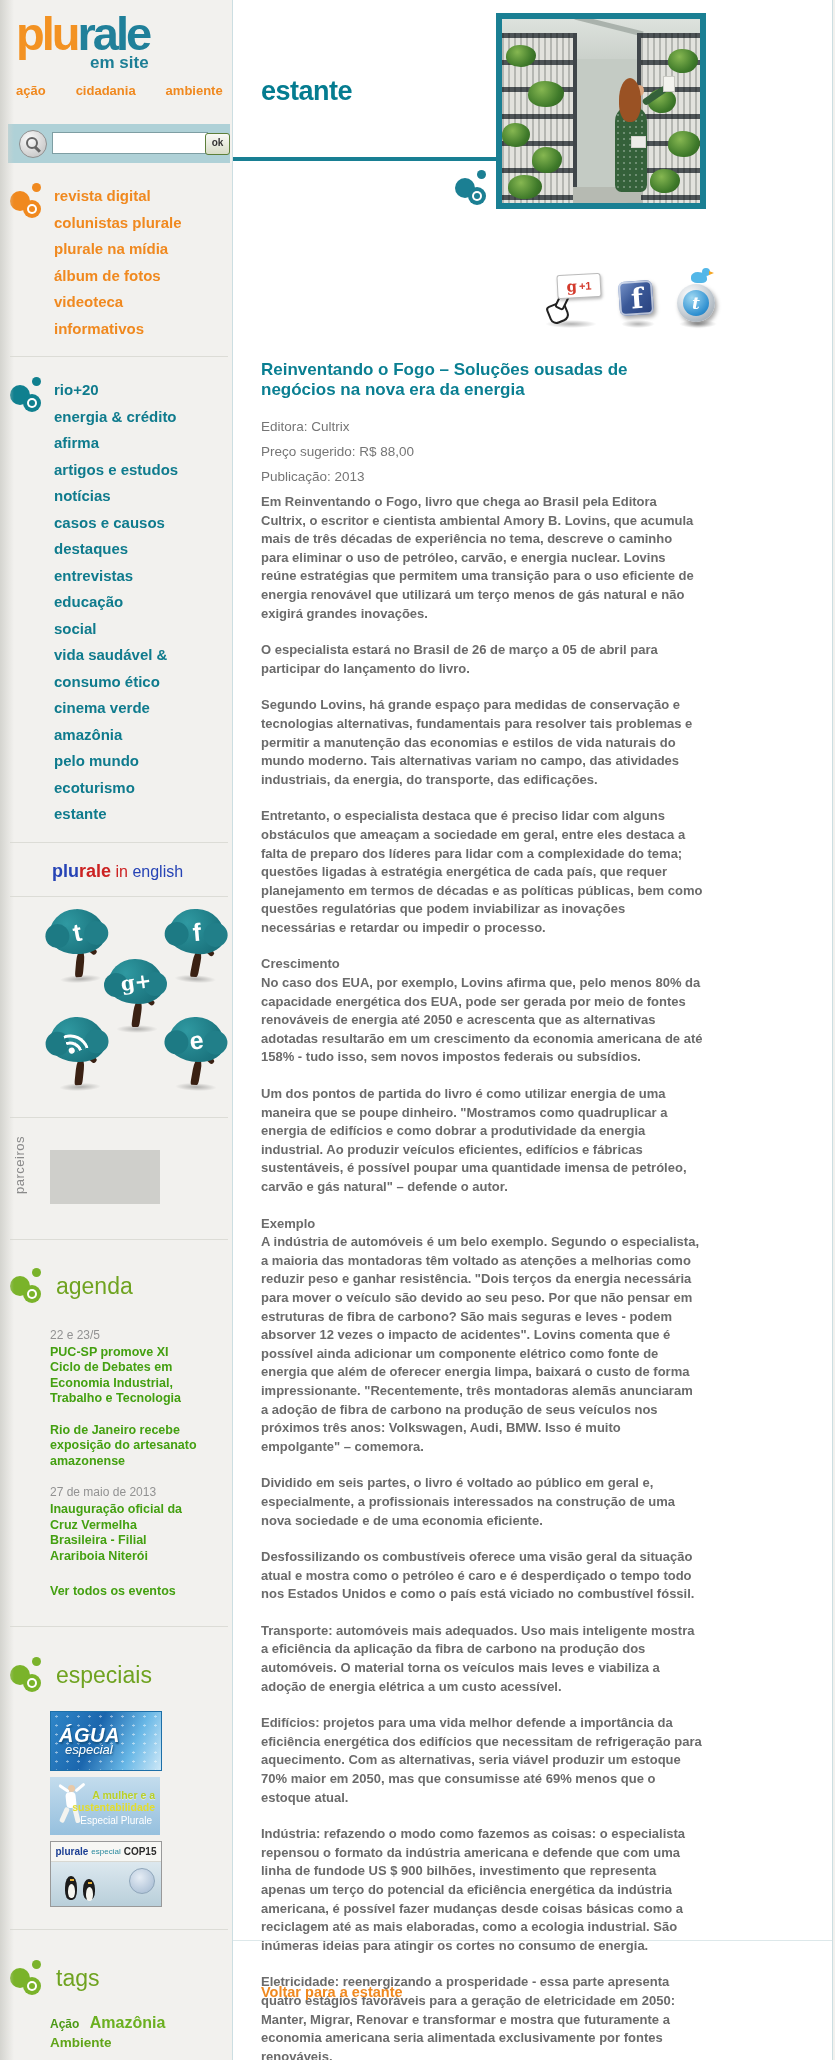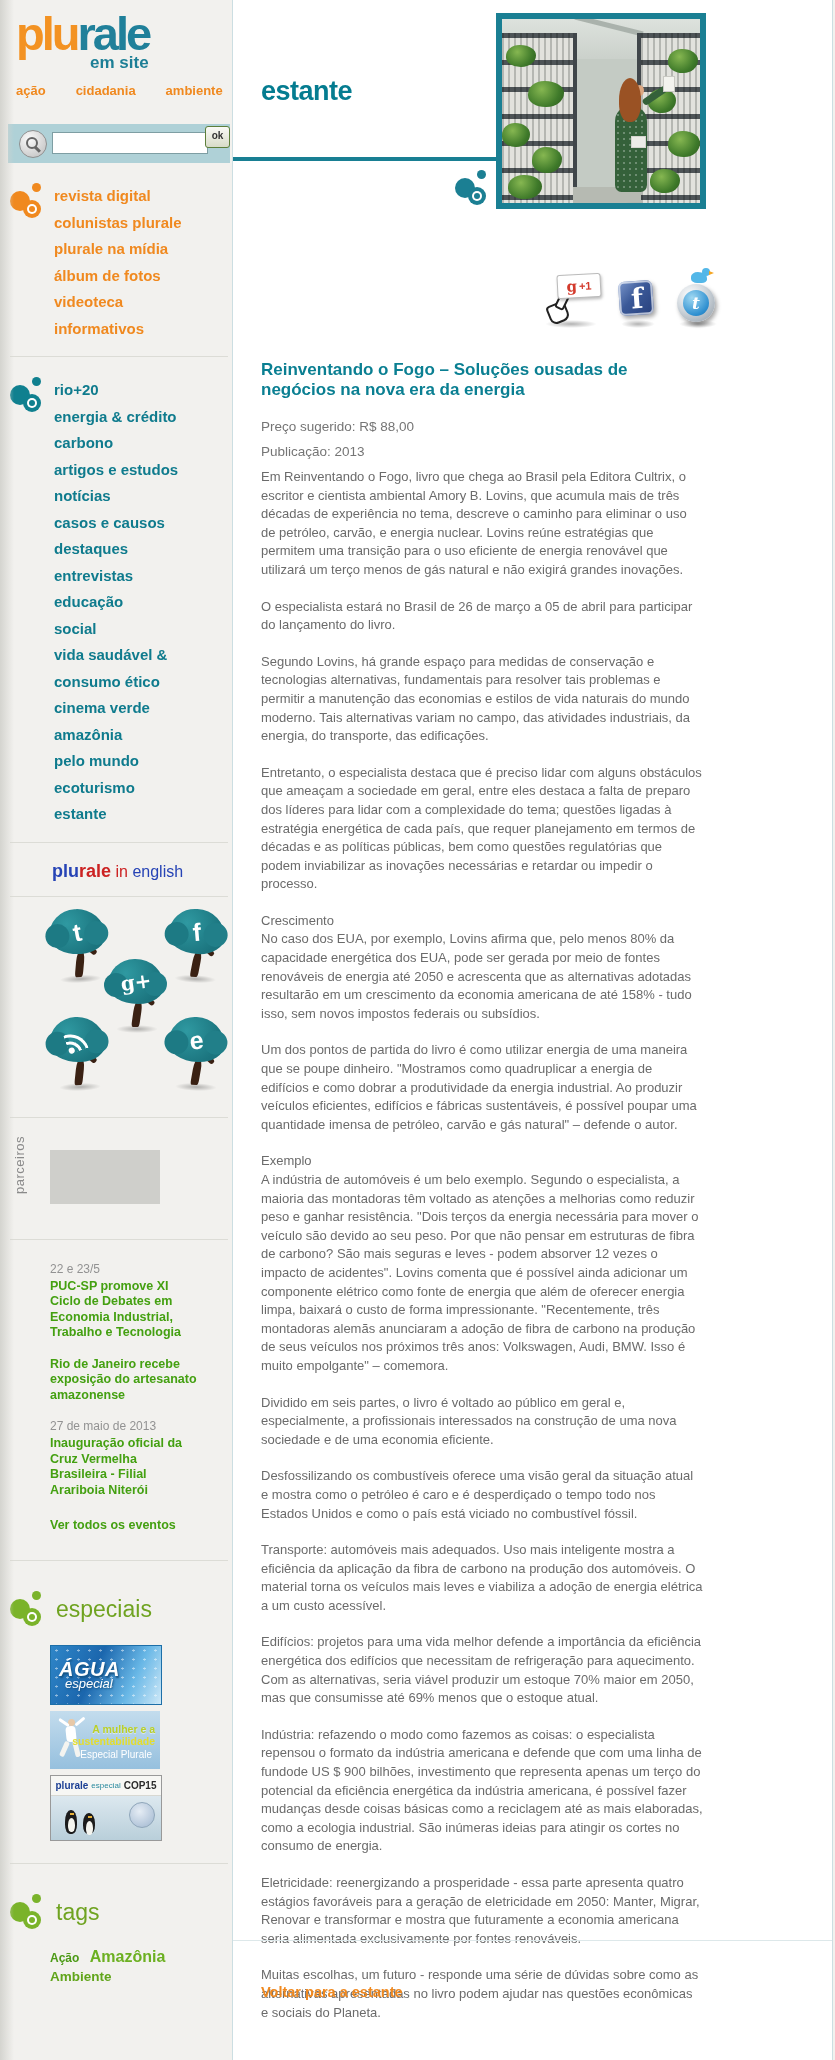--- a/index.html
+++ b/index.html
@@ -91,37 +91,37 @@
   .cv-t2{font-size:27px;font-weight:800;letter-spacing:-1px;line-height:1;
     background:linear-gradient(105deg,#e87a10 12%,#6aa80e 50%,#43980a);-webkit-background-clip:text;background-clip:text;color:transparent;}
   .cv-sub{font-size:5.5px;font-weight:bold;color:#3f8f1d;margin-top:2px;padding:0 7px;line-height:1.45;}
   .cv-auth{font-size:5.5px;font-weight:bold;color:#d2691e;margin-top:4px;}
   .cv-inst{font-size:5px;font-weight:bold;color:#555;}
   .cv-hill{position:absolute;bottom:0;left:0;right:0;height:28px;
     background:linear-gradient(160deg,#eaf2d9 8%,#9cc75e 45%,#4e9427);border-radius:90% 10% 0 0/45% 10% 0 0;}
   .cv-hill::before{content:"";position:absolute;left:14px;top:6px;width:46px;height:16px;border-top:2px solid rgba(255,255,255,.8);border-radius:50%;transform:rotate(-8deg);}
   .meta p{margin:0;font-size:13.5px;color:#757575;line-height:25px;}
   .meta{margin-bottom:4px;}
-  .article p.body{font-size:13px;color:#6b6b6b;line-height:18.6px;margin:0 0 18px 0;white-space:pre-line;}
+  .article p.body{font-size:13px;color:#6b6b6b;line-height:18.6px;margin:0 0 18px 0;white-space:pre-line;font-weight:bold;}
   .back-link{position:absolute;left:28px;top:1984px;color:#f0891f;font-weight:bold;font-size:14.5px;cursor:pointer;}
 
   
   .sb{position:absolute;left:0;top:0;width:232px;z-index:3;}
   .logo{margin:10px 0 0 16px;font-size:47px;font-weight:bold;letter-spacing:-3px;line-height:1;cursor:pointer;}
   .logo .p1{color:#f39222;} .logo .p2{color:#20809a;}
   .logo-sub{margin:-4px 0 0 90px;color:#1d7f96;font-size:17px;font-weight:bold;letter-spacing:0;}
   .topnav{display:flex;gap:30px;margin:10px 0 0 16px;font-size:13px;font-weight:bold;color:#f0891f;}
   .topnav span{cursor:pointer;}
   .searchbar{margin:26px 0 0 8px;width:222px;height:39px;background:#afd1d7;position:relative;}
   .mag{position:absolute;left:11px;top:6px;width:26px;height:26px;border-radius:50%;
     background:radial-gradient(circle at 35% 30%,#fafafa,#bcbcbc);border:1px solid #8f8f8f;}
   .mag::before{content:"";position:absolute;left:6px;top:6px;width:8px;height:8px;border:2px solid #666;border-radius:50%;}
   .mag::after{content:"";position:absolute;left:16px;top:15px;width:2.5px;height:7px;background:#666;transform:rotate(-45deg);}
   .searchinput{position:absolute;left:44px;top:8px;width:146px;height:20px;border:1px solid #7e9ea3;background:#fff;font-size:12px;padding:0 4px;}
-  .okbtn{position:absolute;left:197px;top:2px;width:23px;height:20px;font-size:10px;font-weight:bold;
+  .okbtn{position:absolute;left:197px;top:9px;width:23px;height:20px;font-size:10px;font-weight:bold;
     border:1px solid #5d7f3a;border-radius:3px;background:linear-gradient(#fafaf6,#d8dcc8);color:#333;cursor:pointer;text-align:center;line-height:18px;}
   .group{display:flex;margin:20px 0 0 10px;}
   .group ul{list-style:none;margin:0 0 0 12px;padding:0;}
   .group li{font-size:15px;font-weight:bold;line-height:26.5px;width:152px;cursor:pointer;}
   .g1{--c:#f0891f;} .g1 li{color:#f0891f;}
   .g2{--c:#10808f;} .g2 li{color:#0f7b8d;}
   .sdiv{border:none;border-top:1px solid #dcdcd6;margin:14px 4px 0 10px;}
   .inenglish{margin:18px 0 0 52px;font-size:18px;cursor:pointer;}
   .ie1{color:#2643b5;font-weight:bold;} .ie2{color:#cc2222;font-weight:bold;}
   .ie3{color:#cc2222;font-size:16px;} .ie4{color:#2643b5;font-size:16px;}
@@ -261,20 +261,21 @@
       <div class="tw-sphere"></div>
       <div class="tw-inner">t</div>
     </div>
   </div>
 
   <div class="article">
     <h2>Reinventando o Fogo – Soluções ousadas de negócios na nova era da energia</h2>
 
 
     <div class="meta">
+      <p>Editora: Cultrix</p>
       <p>Preço sugerido: R$ 88,00</p>
       <p>Publicação: 2013</p>
     </div>
 
     <p class="body">Em Reinventando o Fogo, livro que chega ao Brasil pela Editora Cultrix, o escritor e cientista ambiental Amory B. Lovins, que acumula mais de três décadas de experiência no tema, descreve o caminho para eliminar o uso de petróleo, carvão, e energia nuclear. Lovins reúne estratégias que permitem uma transição para o uso eficiente de energia renovável que utilizará um terço menos de gás natural e não exigirá grandes inovações.</p>
     <p class="body">O especialista estará no Brasil de 26 de março a 05 de abril para participar do lançamento do livro.</p>
     <p class="body">Segundo Lovins, há grande espaço para medidas de conservação e tecnologias alternativas, fundamentais para resolver tais problemas e permitir a manutenção das economias e estilos de vida naturais do mundo moderno. Tais alternativas variam no campo, das atividades industriais, da energia, do transporte, das edificações.</p>
     <p class="body">Entretanto, o especialista destaca que é preciso lidar com alguns obstáculos que ameaçam a sociedade em geral, entre eles destaca a falta de preparo dos líderes para lidar com a complexidade do tema; questões ligadas à estratégia energética de cada país, que requer planejamento em termos de décadas e as políticas públicas, bem como questões regulatórias que podem inviabilizar as inovações necessárias e retardar ou impedir o processo.</p>
     <p class="body">Crescimento
 No caso dos EUA, por exemplo, Lovins afirma que, pelo menos 80% da capacidade energética dos EUA, pode ser gerada por meio de fontes renováveis de energia até 2050 e acrescenta que as alternativas adotadas resultarão em um crescimento da economia americana de até 158% - tudo isso, sem novos impostos federais ou subsídios.</p>
@@ -335,21 +336,21 @@
   <div class="group g2">
     <div class="pmark">
         <i class="c1"></i>
         <i class="c2"></i>
         <i class="c3"></i>
         <i class="c4"></i>
       </div>
     <ul>
       <li>rio+20</li>
       <li>energia &amp; crédito</li>
-      <li>carbono</li>
+      <li>afirma</li>
       <li>artigos e estudos</li>
       <li>notícias</li>
       <li>casos e causos</li>
       <li>destaques</li>
       <li>entrevistas</li>
       <li>educação</li>
       <li>social</li>
       <li>vida saudável &amp; consumo ético</li>
       <li>cinema verde</li>
       <li>amazônia</li>
@@ -407,20 +408,29 @@
 
   <hr class="sdiv">
 
   <div class="parceiros">
     <div class="parc-label">parceiros</div>
     <div class="parc-box"></div>
   </div>
 
   <hr class="sdiv" style="margin-top:30px;">
 
+  <div class="shead agenda-head">
+    <div class="pmark">
+        <i class="c1"></i>
+        <i class="c2"></i>
+        <i class="c3"></i>
+        <i class="c4"></i>
+      </div>
+    <h3>agenda</h3>
+  </div>
   <div class="agenda-list">
     <div class="adate">22 e 23/5</div>
     <div class="aev">PUC-SP promove XI Ciclo de Debates em Economia Industrial, Trabalho e Tecnologia</div>
     <div class="aev">Rio de Janeiro recebe exposição do artesanato amazonense</div>
     <div class="adate">27 de maio de 2013</div>
     <div class="aev">Inauguração oficial da Cruz Vermelha Brasileira - Filial Arariboia Niterói</div>
     <div class="seeall">Ver todos os eventos</div>
   </div>
 
   <hr class="sdiv" style="margin-top:28px;">

